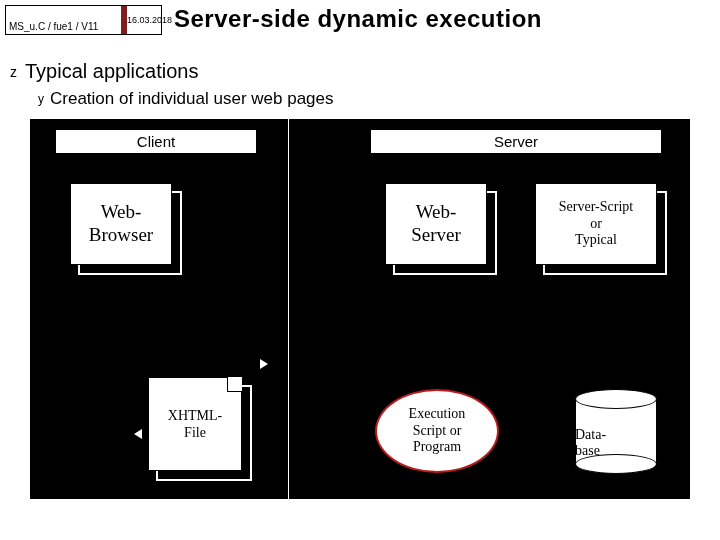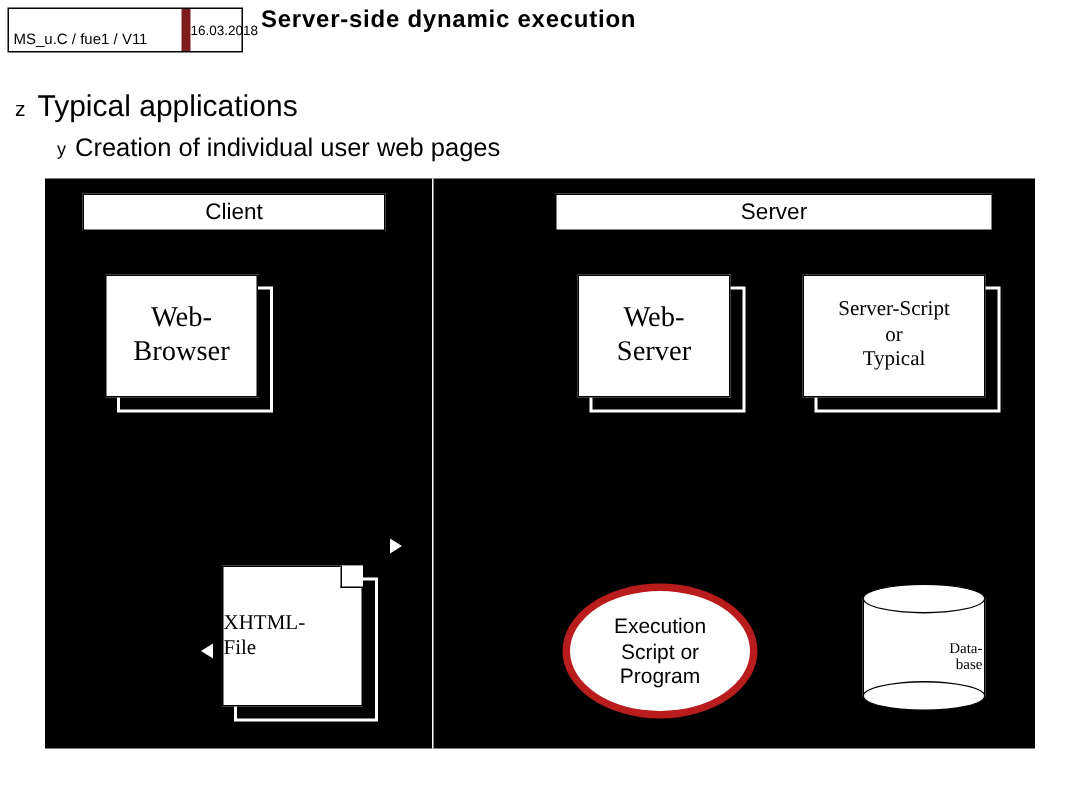--- a/index.html
+++ b/index.html
@@ -1,35 +1,35 @@
 <!DOCTYPE html>
 <html><head>
 <meta charset="utf-8">
 <style>
   html,body{margin:0;padding:0;width:720px;height:540px;background:#fff;font-family:Arial,Helvetica,sans-serif;overflow:hidden}
   .header{display:flex;align-items:flex-start;height:40px;padding:5px 0 0 5px}
   .id-box{border:1px solid #000;width:155px;height:28px;display:flex;font-size:10px}
   .id-left{flex:1;display:flex;align-items:flex-end;padding:0 0 2px 3px;border-right:6px solid #7f1d1d}
   .id-right{width:34px;display:flex;flex-direction:row;justify-content:space-between;align-items:center;font-size:9px;padding:1px 0}
-  .title{font-weight:900;font-size:16px;margin-left:12px;font-family:Arial Black,Arial,sans-serif;letter-spacing:0.5px}
+  .title{font-weight:900;font-size:24px;margin-left:12px;font-family:Arial Black,Arial,sans-serif;letter-spacing:0.5px}
   .content{padding:15px 10px 0 10px}
   .bullet-line{display:flex;align-items:center;gap:8px;font-size:20px}
   .z-bullet{font-size:14px;color:#000}
   .sub-line{display:flex;align-items:center;gap:6px;font-size:17px;margin:6px 0 10px 28px}
   .y-bullet{font-size:12px;color:#000}
   .diagram{position:relative;width:660px;height:380px;margin:0 auto;background:#000}
   .zone-title{position:absolute;background:#fff;border:1px solid #000;font-family:Liberation Sans, sans-serif;font-size:15px;text-align:center;padding:3px 0}
   .box{position:absolute;background:#fff;border:1px solid #000;font-family:"Times New Roman",serif;font-size:19px;display:flex;align-items:center;justify-content:center;text-align:center;line-height:1.2}
   .shadow{position:absolute;background:#000;border:2px solid #fff}
-  .ellipse{position:absolute;background:#fff;border:5px solid #b91c1c;border-radius:50%;display:flex;align-items:center;justify-content:center;text-align:center;font-family:Liberation Sans, sans-serif;font-size:14px;line-height:1.2}
+  .ellipse{position:absolute;background:#fff;border:2px solid #b91c1c;border-radius:50%;display:flex;align-items:center;justify-content:center;text-align:center;font-family:Liberation Serif, serif;font-size:14px;line-height:1.2}
   .cyl-wrap{position:absolute}
   .cyl-top{position:absolute;width:100%;height:18px;background:#fff;border:1px solid #000;border-radius:50%;top:0;z-index:2}
   .cyl-body{position:absolute;width:100%;top:9px;bottom:9px;background:#fff;border-left:1px solid #000;border-right:1px solid #000}
   .cyl-bot{position:absolute;width:100%;height:18px;background:#fff;border:1px solid #000;border-radius:50%;bottom:0}
-  .cyl-label{position:absolute;width:100%;top:45%;text-align:right;font-family:"Times New Roman",serif;font-size:10px;line-height:1.1;z-index:3}
+  .cyl-label{position:absolute;width:100%;top:45%;text-align:left;font-family:"Times New Roman",serif;font-size:14px;line-height:1.1;z-index:3}
   .vline{position:absolute;width:0;border-left:1px solid #fff}
   .file-box{position:absolute;background:#fff;border:1px solid #000}
   .file-fold{position:absolute;top:-1px;right:-1px;width:14px;height:14px;background:#fff;border-left:1px solid #000;border-bottom:1px solid #000}
   .arrowhead{position:absolute;width:0;height:0;border-style:solid}
 </style>
 </head>
 <body>
 
 <div class="header">
   <div class="id-box">
@@ -68,21 +68,21 @@
 Server</div>
 
     <div class="shadow" style="left:513px;top:72px;width:120px;height:80px"></div>
     <div class="box" style="left:505px;top:64px;width:120px;height:80px;white-space:pre-line;font-size:14px">Server-Script
 or
 Typical</div>
 
     <div class="shadow" style="left:126px;top:266px;width:92px;height:92px"></div>
     <div class="file-box" style="left:118px;top:258px;width:92px;height:92px">
       <div class="file-fold"></div>
-      <div style="position:absolute;width:100%;top:30px;text-align:left;font-family:'Times New Roman',serif;font-size:14px;line-height:1.2;white-space:pre-line">XHTML-
+      <div style="position:absolute;width:100%;top:30px;text-align:center;font-family:'Times New Roman',serif;font-size:14px;line-height:1.2;white-space:pre-line">XHTML-
 File</div>
     </div>
 
     <div class="ellipse" style="left:345px;top:270px;width:120px;height:80px;white-space:pre-line">Execution
 Script or
 Program</div>
 
     <div class="cyl-wrap" style="left:545px;top:270px;width:80px;height:85px">
       <div class="cyl-body"></div>
       <div class="cyl-bot"></div>

